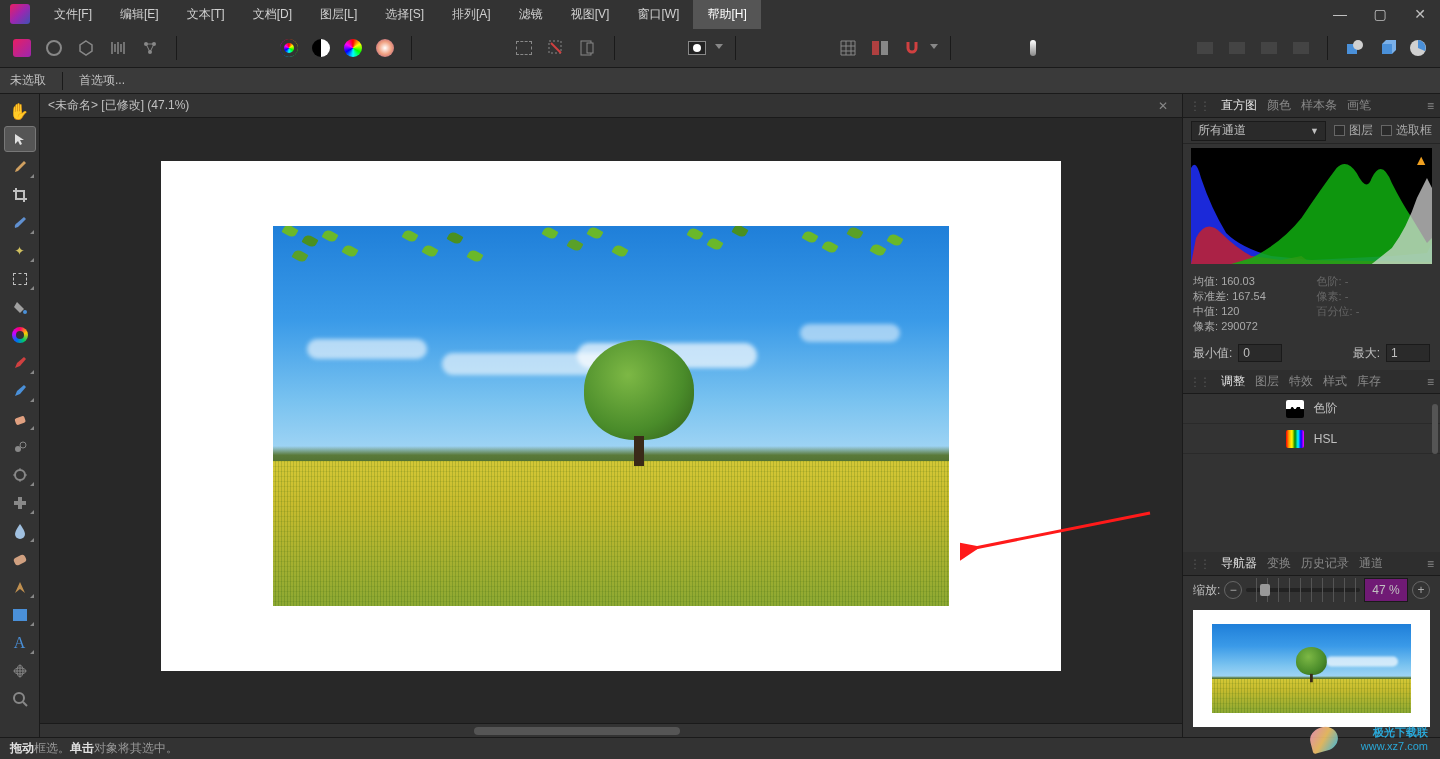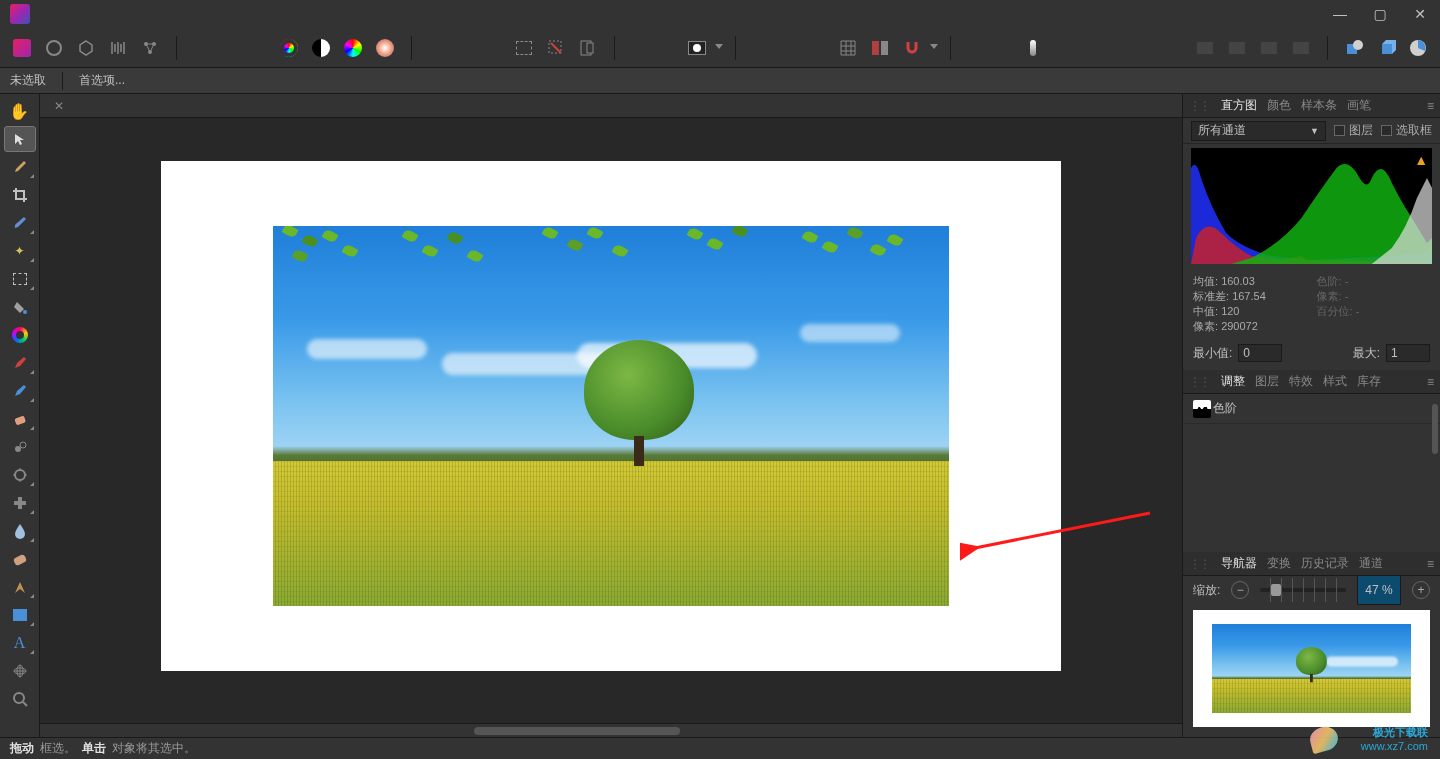--- a/index.html
+++ b/index.html
@@ -86,58 +86,71 @@
 
 .stats-grid { padding: 4px 10px 6px; display: grid; grid-template-columns: 1fr 1fr; column-gap: 10px; font-size: 11px; color: #aaa; line-height: 15px; }
 .stats-grid .lbl { color: #aaa; }
 .stats-grid .lbl2 { color: #666; }
 
 .minmax-row { display: flex; align-items: center; padding: 4px 10px 8px; gap: 6px; }
 .minmax-row .numbox { width: 44px; height: 18px; background: #2a2a2a; border: 1px solid #1a1a1a; color: #c0c0c0; padding: 0 4px; display: flex; align-items: center; }
 
 
 .adjust-list { flex: 0 0 auto; }
-.adjust-row { height: 30px; display: flex; align-items: center; padding: 0 10px; gap: 2px; border-bottom: 1px solid #2a2a2a; cursor: pointer; }
+.adjust-row { height: 30px; display: flex; align-items: center; padding: 0 10px; gap: 10px; border-bottom: 1px solid #2a2a2a; cursor: pointer; justify-content: center; }
 .adjust-icon { width: 18px; height: 18px; border-radius: 2px; }
 .adjust-scroll { position: absolute; right: 2px; width: 6px; background: #555; border-radius: 3px; }
 
 .adjust-wrap { position: relative; }
 
 
-.nav-zoom-row { height: 28px; display: flex; align-items: center; padding: 0 10px; gap: 11px; }
+.nav-zoom-row { height: 28px; display: flex; align-items: center; padding: 0 10px; gap: 4px; }
 .zoom-btn { width: 18px; height: 18px; border: 1px solid #666; border-radius: 50%; display: flex; align-items: center; justify-content: center; color: #aaa; cursor: pointer; font-size: 12px; }
 .zoom-slider { flex: 1; height: 4px; background: #222; position: relative; border-radius: 2px; }
 .zoom-slider::before { content: ''; position: absolute; top: -10px; bottom: -10px; left: 0; right: 0; background: repeating-linear-gradient(90deg, transparent 0 10px, #555 10px 11px); }
 .zoom-knob { position: absolute; top: -4px; left: 12%; width: 10px; height: 12px; background: #999; border-radius: 2px; }
-.zoom-val { width: 44px; height: 30px; background: #0c4a6e; border: 1px solid #1a1a1a; display: flex; align-items: center; justify-content: center; color: #c0c0c0; }
+.zoom-val { width: 44px; height: 24px; background: #701a75; border: 1px solid #1a1a1a; display: flex; align-items: center; justify-content: center; color: #c0c0c0; }
 
 .nav-preview { flex: 1; margin: 6px 10px 10px; background: #fff; display: flex; align-items: center; justify-content: center; position: relative; }
 .nav-landscape { width: 84%; height: 76%; position: relative; overflow: hidden; }
 
 
-.status-bar { height: 22px; background: #333333; border-top: 1px solid #1a1a1a; display: flex; align-items: center; padding: 0 10px; gap: 6px; }
+.status-bar { height: 22px; background: #333333; border-top: 1px solid #1a1a1a; display: flex; align-items: center; padding: 0 10px; gap: 0; }
 .status-bar b { color: #e0e0e0; font-weight: bold; }
 .status-bar span { color: #999; }
 
 
 .watermark { position: absolute; right: 12px; bottom: 6px; font-size: 11px; color: #2aa8d8; text-align: right; pointer-events: none; z-index: 50; line-height: 14px; }
 .watermark .kw { font-weight: bold; }
 .watermark .wsite { color: #2aa8d8; }
 .wmlogo { position: absolute; right: 102px; bottom: 8px; width: 28px; height: 24px; background: linear-gradient(135deg,#f9c,#fc6,#3cf); border-radius: 50% 50% 50% 10%; transform: rotate(-15deg); opacity: 0.85; z-index: 50; }
 
 
 .ico { width: 18px; height: 18px; display: inline-block; }
 </style>
 </head>
 <body>
 
 <div class="titlebar">
   <div class="app-logo">
       <div class="app-logo-icon"></div>
     </div>
+  <div class="menu-bar">
+    <div class="menu-item">文件[F]</div>
+    <div class="menu-item">编辑[E]</div>
+    <div class="menu-item">文本[T]</div>
+    <div class="menu-item">文档[D]</div>
+    <div class="menu-item">图层[L]</div>
+    <div class="menu-item">选择[S]</div>
+    <div class="menu-item">排列[A]</div>
+    <div class="menu-item">滤镜</div>
+    <div class="menu-item">视图[V]</div>
+    <div class="menu-item">窗口[W]</div>
+    <div class="menu-item active">帮助[H]</div>
+  </div>
   <div class="window-controls">
     <div class="win-ctrl">—</div>
     <div class="win-ctrl">▢</div>
     <div class="win-ctrl">✕</div>
   </div>
 </div>
 
 <div class="top-toolbar">
   <div class="tool-group">
     <div class="tool-btn">
@@ -400,20 +413,21 @@
     <div class="left-tool">
         <svg width="16" height="16">
           <circle cx="7" cy="7" r="5" fill="none" stroke="#888" stroke-width="2"></circle>
           <line x1="11" y1="11" x2="15" y2="15" stroke="#888" stroke-width="2"></line>
         </svg>
       </div>
   </div>
 
   <div class="canvas-wrap">
     <div class="doc-tab-bar">
+      <span class="doc-tab-title">&lt;未命名&gt; [已修改] (47.1%)</span>
       <span class="doc-close">✕</span>
     </div>
     <div class="canvas-viewport">
       <div class="white-bg">
         <div class="landscape">
           <div class="sky">
             <div class="cloud c1"></div>
               <div class="cloud c2"></div>
               <div class="cloud c3"></div>
               <div class="cloud c4"></div>
@@ -536,20 +550,24 @@
     <div class="adjust-list">
       <div class="adjust-row">
         <div class="adjust-icon" style="background:linear-gradient(#fff 50%,#000 50%);position:relative;">
               <svg style="position:absolute;inset:0" viewBox="0 0 18 18">
                 <path d="M2 14 L6 6 L9 10 L13 4 L16 14 Z" fill="#000"></path>
                 <path d="M2 14 L6 6 L9 10 L13 4 L16 14 Z" fill="#fff" transform="translate(0,-7)"></path>
               </svg>
             </div>
         <span>色阶</span>
       </div>
+      <div class="adjust-row">
+        <div class="adjust-icon" style="background:linear-gradient(90deg,red,orange,yellow,green,cyan,blue,magenta);"></div>
+        <span>HSL</span>
+      </div>
     </div>
     <div class="adjust-scroll" style="top:10px;height:50px;"></div>
     </div>
 
     <div class="panel-tabs">
       <span class="drag">⋮⋮</span>
       <span class="panel-tab active">导航器</span>
       <span class="panel-tab">变换</span>
       <span class="panel-tab">历史记录</span>
       <span class="panel-tab">通道</span>

